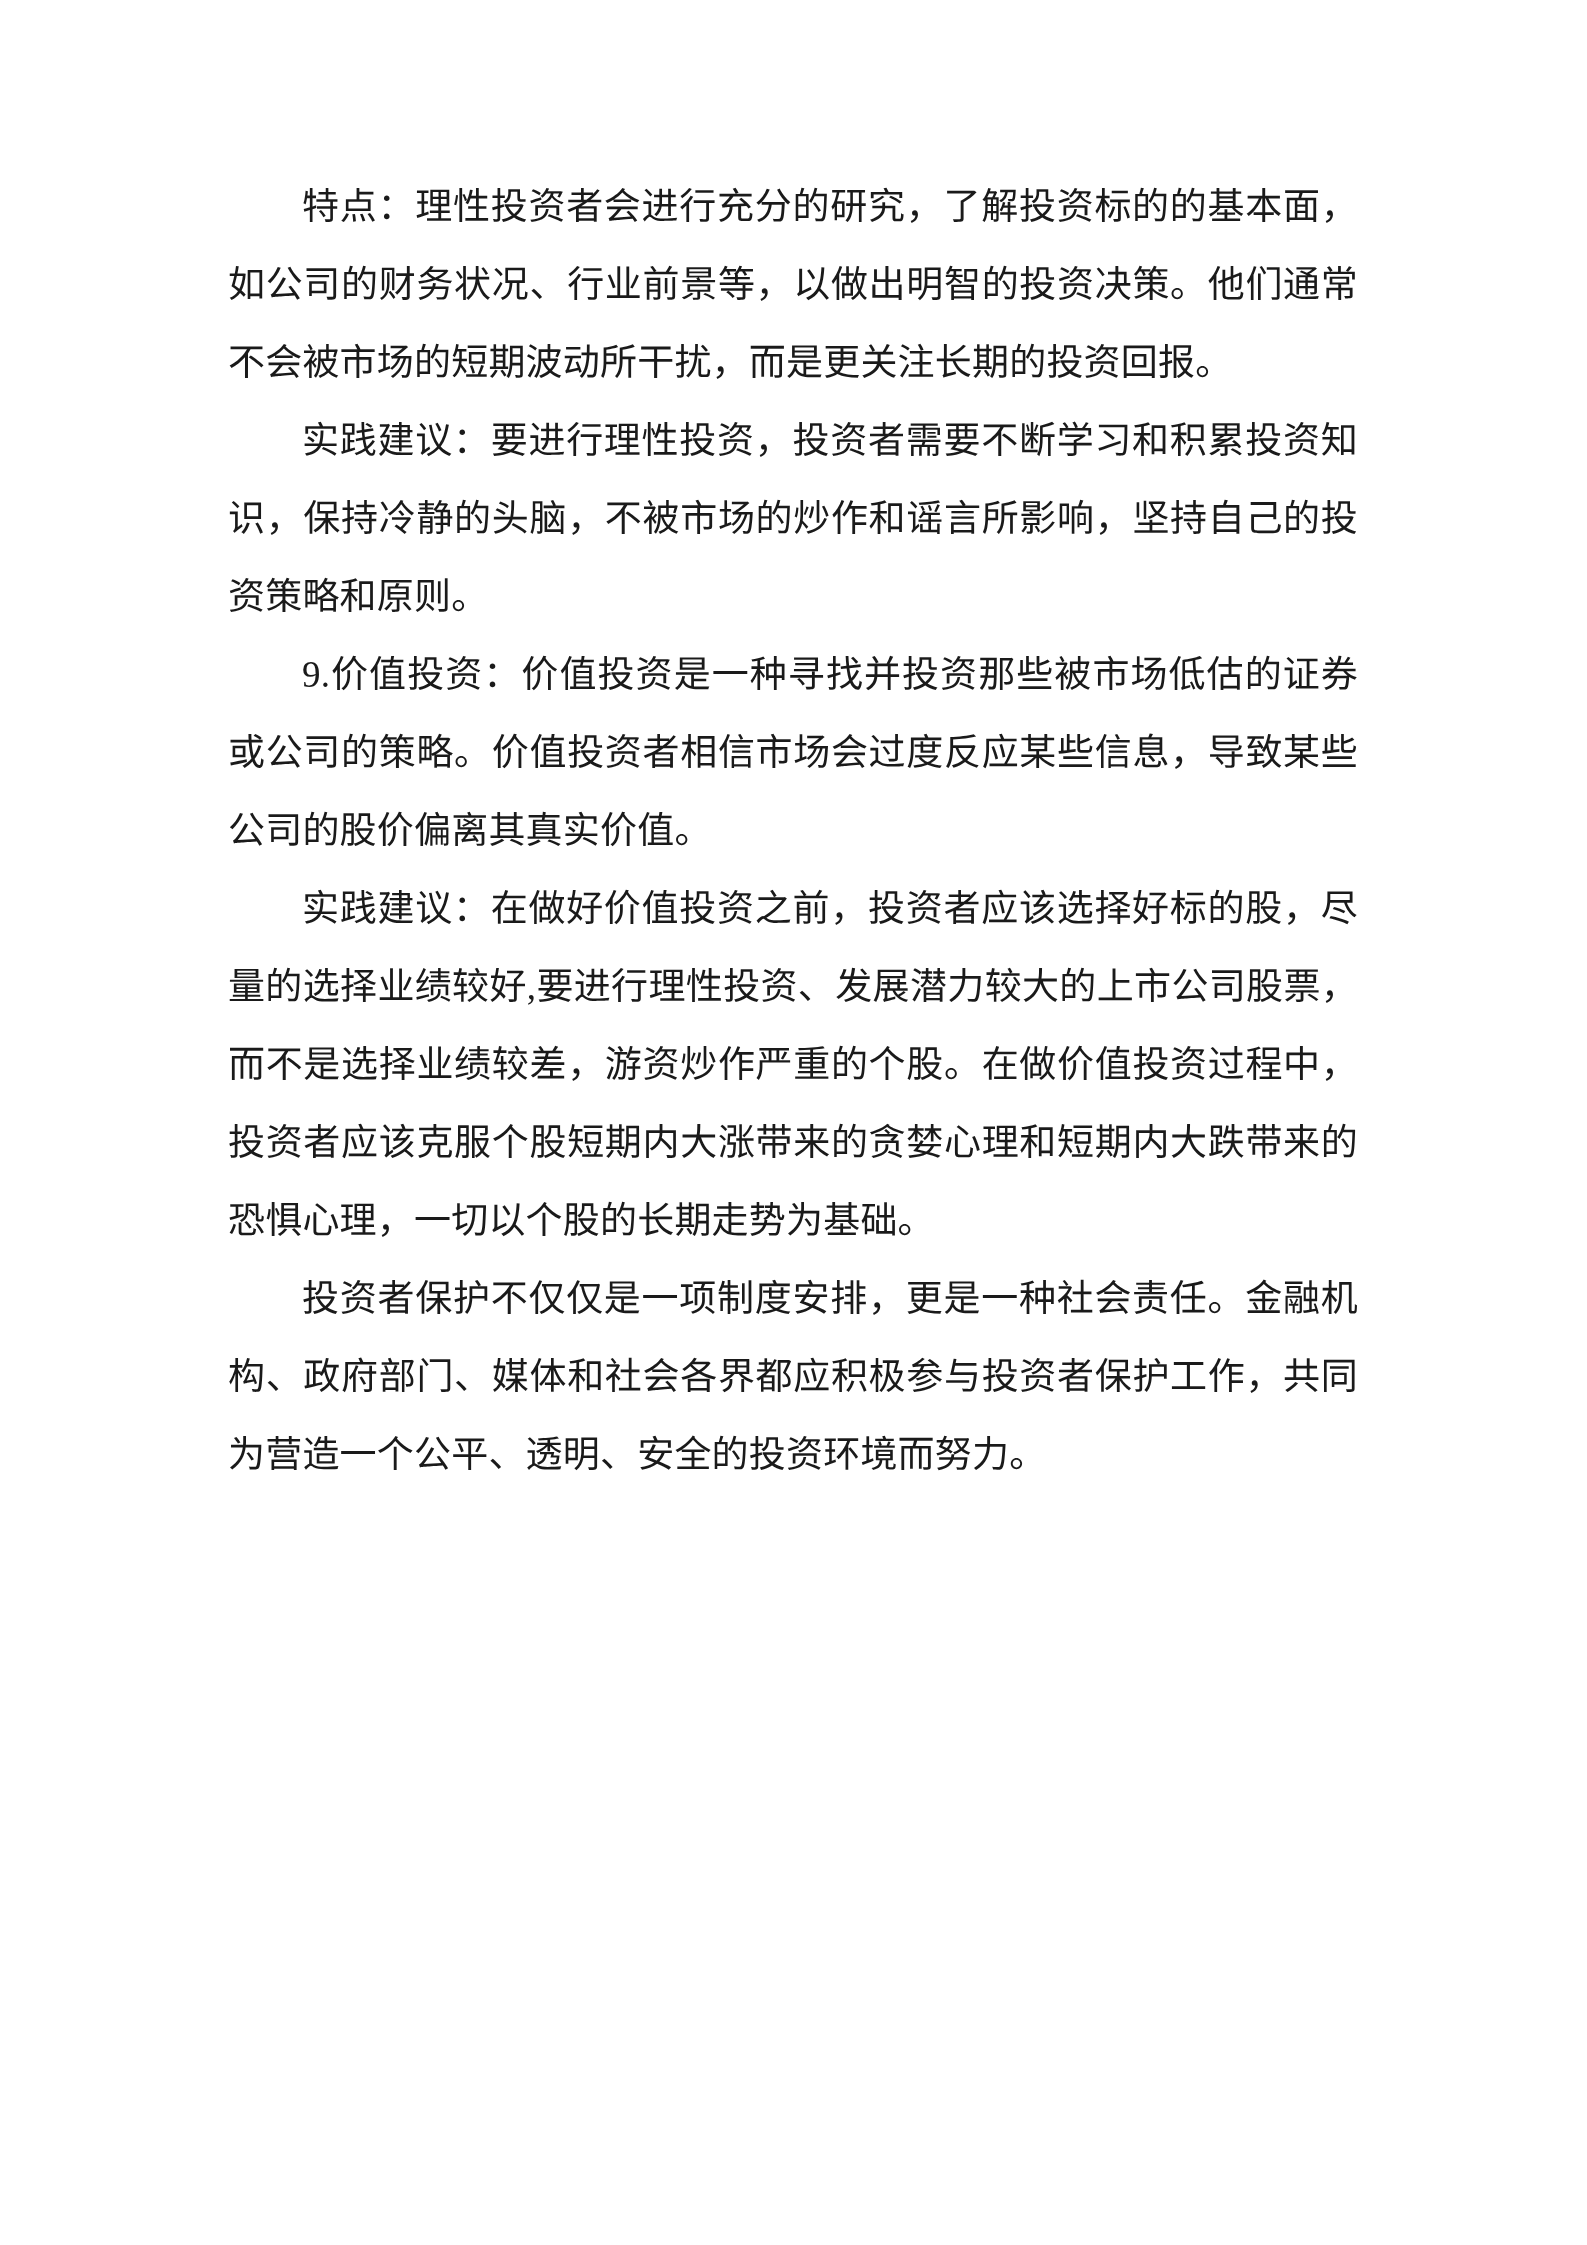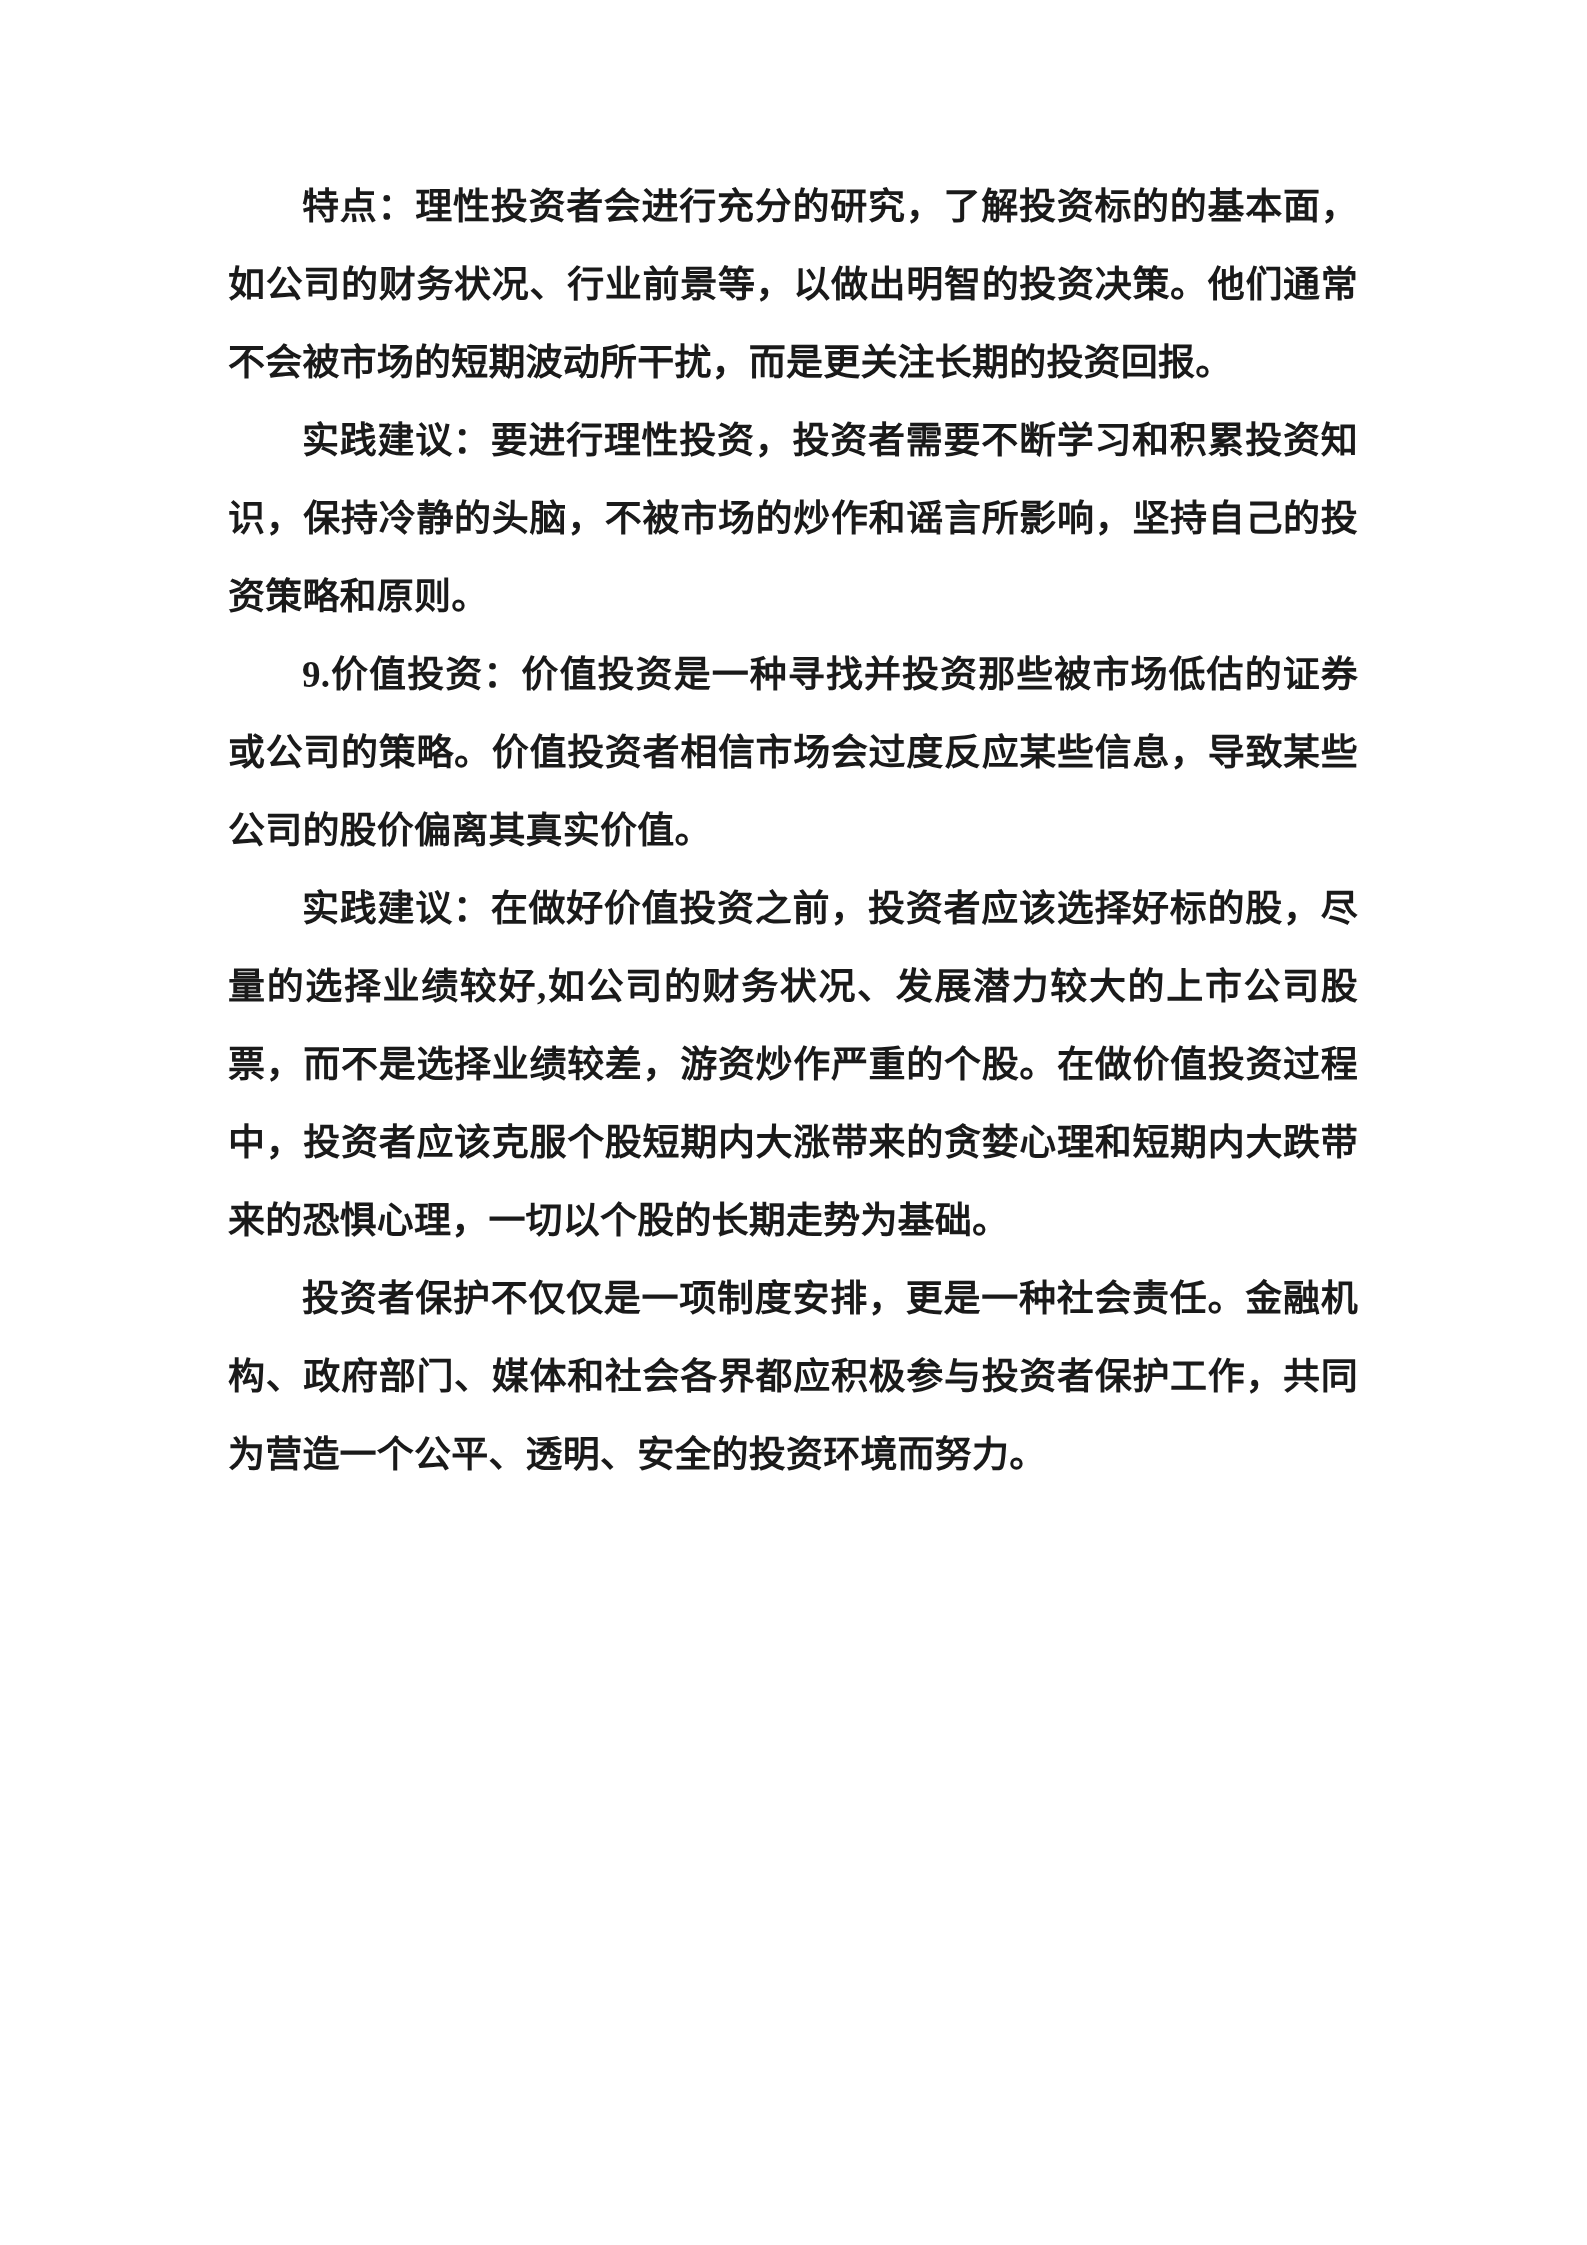--- a/index.html
+++ b/index.html
@@ -28,32 +28,32 @@
     width: 1130px;
   }
   p.para {
     margin: 0 0 0 0;
     font-size: 37px;
     line-height: 78px;
     text-align: justify;
     text-justify: inter-ideograph;
     text-indent: 2em;
     letter-spacing: 0.2px;
-    font-weight: 700;
+    font-weight: 400;
     color: #1a1a1a;
     font-family: "Liberation Serif", "DejaVu Serif", serif;
   }
   p.para:last-child {
     margin-bottom: 0;
   }
 </style>
 </head>
 <body>
 
 <div class="page">
   <div class="content">
     <p class="para">特点：理性投资者会进行充分的研究，了解投资标的的基本面，如公司的财务状况、行业前景等，以做出明智的投资决策。他们通常不会被市场的短期波动所干扰，而是更关注长期的投资回报。</p>
     <p class="para">实践建议：要进行理性投资，投资者需要不断学习和积累投资知识，保持冷静的头脑，不被市场的炒作和谣言所影响，坚持自己的投资策略和原则。</p>
     <p class="para">9.价值投资：价值投资是一种寻找并投资那些被市场低估的证券或公司的策略。价值投资者相信市场会过度反应某些信息，导致某些公司的股价偏离其真实价值。</p>
-    <p class="para">实践建议：在做好价值投资之前，投资者应该选择好标的股，尽量的选择业绩较好,如公司的财务状况、发展潜力较大的上市公司股票，而不是选择业绩较差，游资炒作严重的个股。在做价值投资过程中，投资者应该克服个股短期内大涨带来的贪婪心理和短期内大跌带来的恐惧心理，一切以个股的长期走势为基础。</p>
+    <p class="para">实践建议：在做好价值投资之前，投资者应该选择好标的股，尽量的选择业绩较好,要进行理性投资、发展潜力较大的上市公司股票，而不是选择业绩较差，游资炒作严重的个股。在做价值投资过程中，投资者应该克服个股短期内大涨带来的贪婪心理和短期内大跌带来的恐惧心理，一切以个股的长期走势为基础。</p>
     <p class="para">投资者保护不仅仅是一项制度安排，更是一种社会责任。金融机构、政府部门、媒体和社会各界都应积极参与投资者保护工作，共同为营造一个公平、透明、安全的投资环境而努力。</p>
   </div>
 </div>
 
 </body></html>

